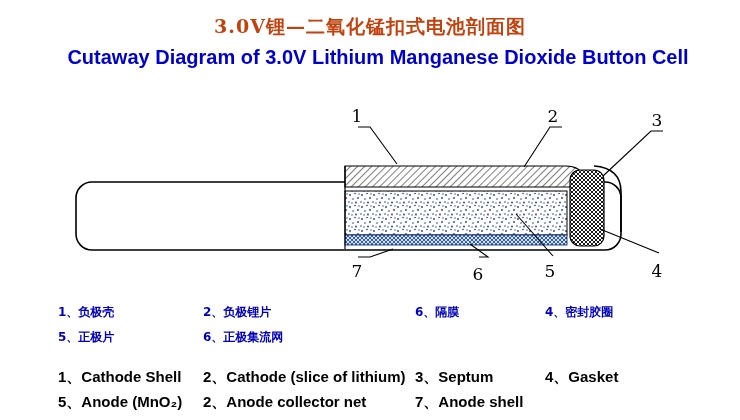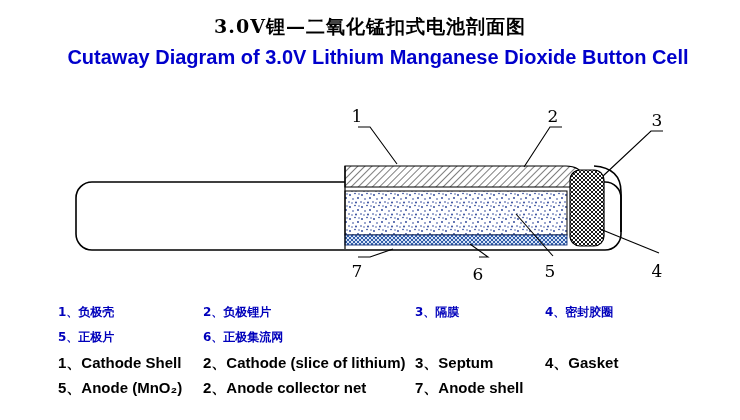--- a/index.html
+++ b/index.html
@@ -1,31 +1,31 @@
 <!DOCTYPE html>
 <html><head>
 <meta charset="utf-8">
 <style>
   html,body{margin:0;padding:0;background:#fff;}
   .stage{position:relative;width:740px;height:420px;background:#ffffff;overflow:hidden;
          font-family:"Liberation Sans",sans-serif;}
   .title-zh{position:absolute;left:0;top:14px;width:740px;text-align:center;
             font-family:"DejaVu Serif",serif;font-weight:bold;font-size:19px;
-            color:#000000;letter-spacing:1px;}
+            color:#c2410c;letter-spacing:1px;}
   .title-en{position:absolute;left:8px;top:46px;width:740px;text-align:center;
             font-family:"Liberation Sans",sans-serif;font-weight:bold;font-size:20px;
             color:#0000cc;}
   .diagram-svg{position:absolute;left:0;top:0;width:740px;height:295px;}
   .legend{position:absolute;left:58px;top:300px;width:672px;}
   .legend-row{display:grid;grid-template-columns:145px 212px 130px 1fr;line-height:25px;}
   .legend-row.zh span{font-size:12px;font-weight:bold;color:#0000bb;
             font-family:"DejaVu Sans",sans-serif;}
   .legend-row.en span{font-size:15px;font-weight:bold;color:#000000;
             font-family:"Liberation Sans",sans-serif;}
-  .legend-row.en-first{margin-top:0;}
+  .legend-row.en-first{margin-top:14px;}
   .callout-num{font-family:"DejaVu Serif",serif;font-size:17px;fill:#000;}
 </style>
 </head>
 <body>
 
 <div class="stage">
 
   <div class="title-zh">3.0V锂—二氧化锰扣式电池剖面图</div>
   <div class="title-en">Cutaway Diagram of 3.0V Lithium Manganese Dioxide Button Cell</div>
 
@@ -86,21 +86,21 @@
     <text class="callout-num" x="357" y="277" text-anchor="middle">7</text>
     <text class="callout-num" x="478" y="280" text-anchor="middle">6</text>
     <text class="callout-num" x="550" y="277" text-anchor="middle">5</text>
     <text class="callout-num" x="657" y="277" text-anchor="middle">4</text>
   </svg>
 
   <div class="legend">
     <div class="legend-row zh">
       <span>1、负极壳</span>
       <span>2、负极锂片</span>
-      <span>3、隔膜</span>
+      <span>6、隔膜</span>
       <span>4、密封胶圈</span>
     </div>
     <div class="legend-row zh">
       <span>5、正极片</span>
       <span>6、正极集流网</span>
       <span></span>
     </div>
     <div class="legend-row en en-first">
       <span>1、Cathode Shell</span>
       <span>2、Cathode (slice of lithium)</span>

